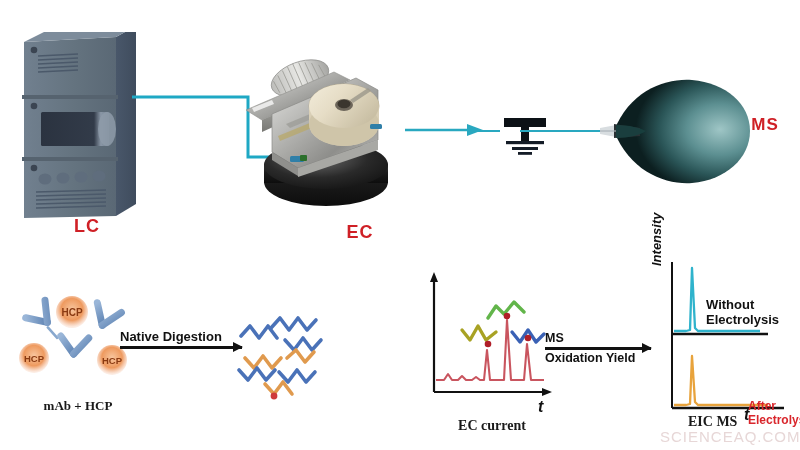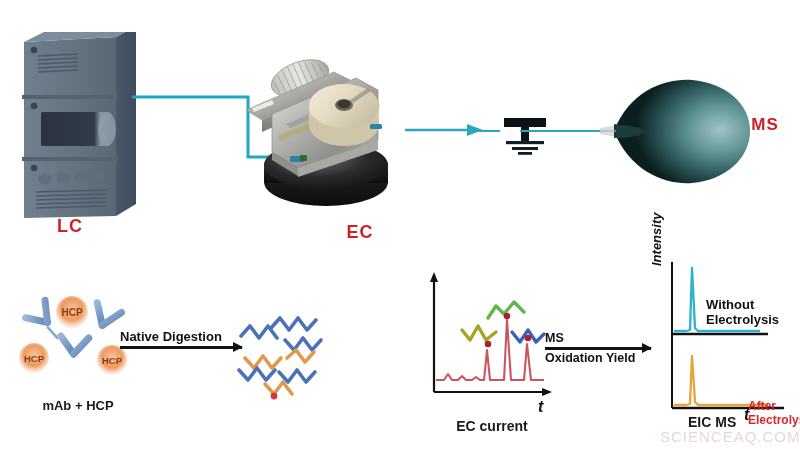--- a/index.html
+++ b/index.html
@@ -11,27 +11,27 @@
     position:relative;
   }
   #stage{position:absolute;left:0;top:0;width:800px;height:450px;}
   .abs{position:absolute;}
 
   
   .red-label{
     color:#cf2026;font-weight:bold;letter-spacing:1px;
     font-family:"Liberation Sans", sans-serif;
   }
-  #lc-label{left:40px;top:216px;width:60px;text-align:center;font-size:18px;}
+  #lc-label{left:40px;top:216px;width:60px;text-align:right;font-size:18px;}
   #ec-label{left:330px;top:222px;width:60px;text-align:center;font-size:18px;}
   #ms-label{left:735px;top:115px;width:60px;text-align:center;font-size:17px;}
 
   
   #lc-instrument{left:20px;top:32px;width:120px;height:185px;}
-  .cap{position:absolute;font-weight:bold;color:#1a1a1a;}
+  .cap{position:absolute;font-weight:bold;color:#1a1a1a;font-family:Liberation Serif, serif;}
 
   
   .arrow-block{position:absolute;text-align:left;}
   .arrow-txt{font-weight:bold;color:#111;line-height:1.05;white-space:nowrap;}
   .arrow-line{position:relative;height:3px;background:#111;margin:2px 0;}
   .arrow-line:after{content:"";position:absolute;right:-1px;top:-4px;
      border-left:10px solid #111;border-top:5.5px solid transparent;
      border-bottom:5.5px solid transparent;}
 
   .ital{font-style:italic;font-weight:bold;}

